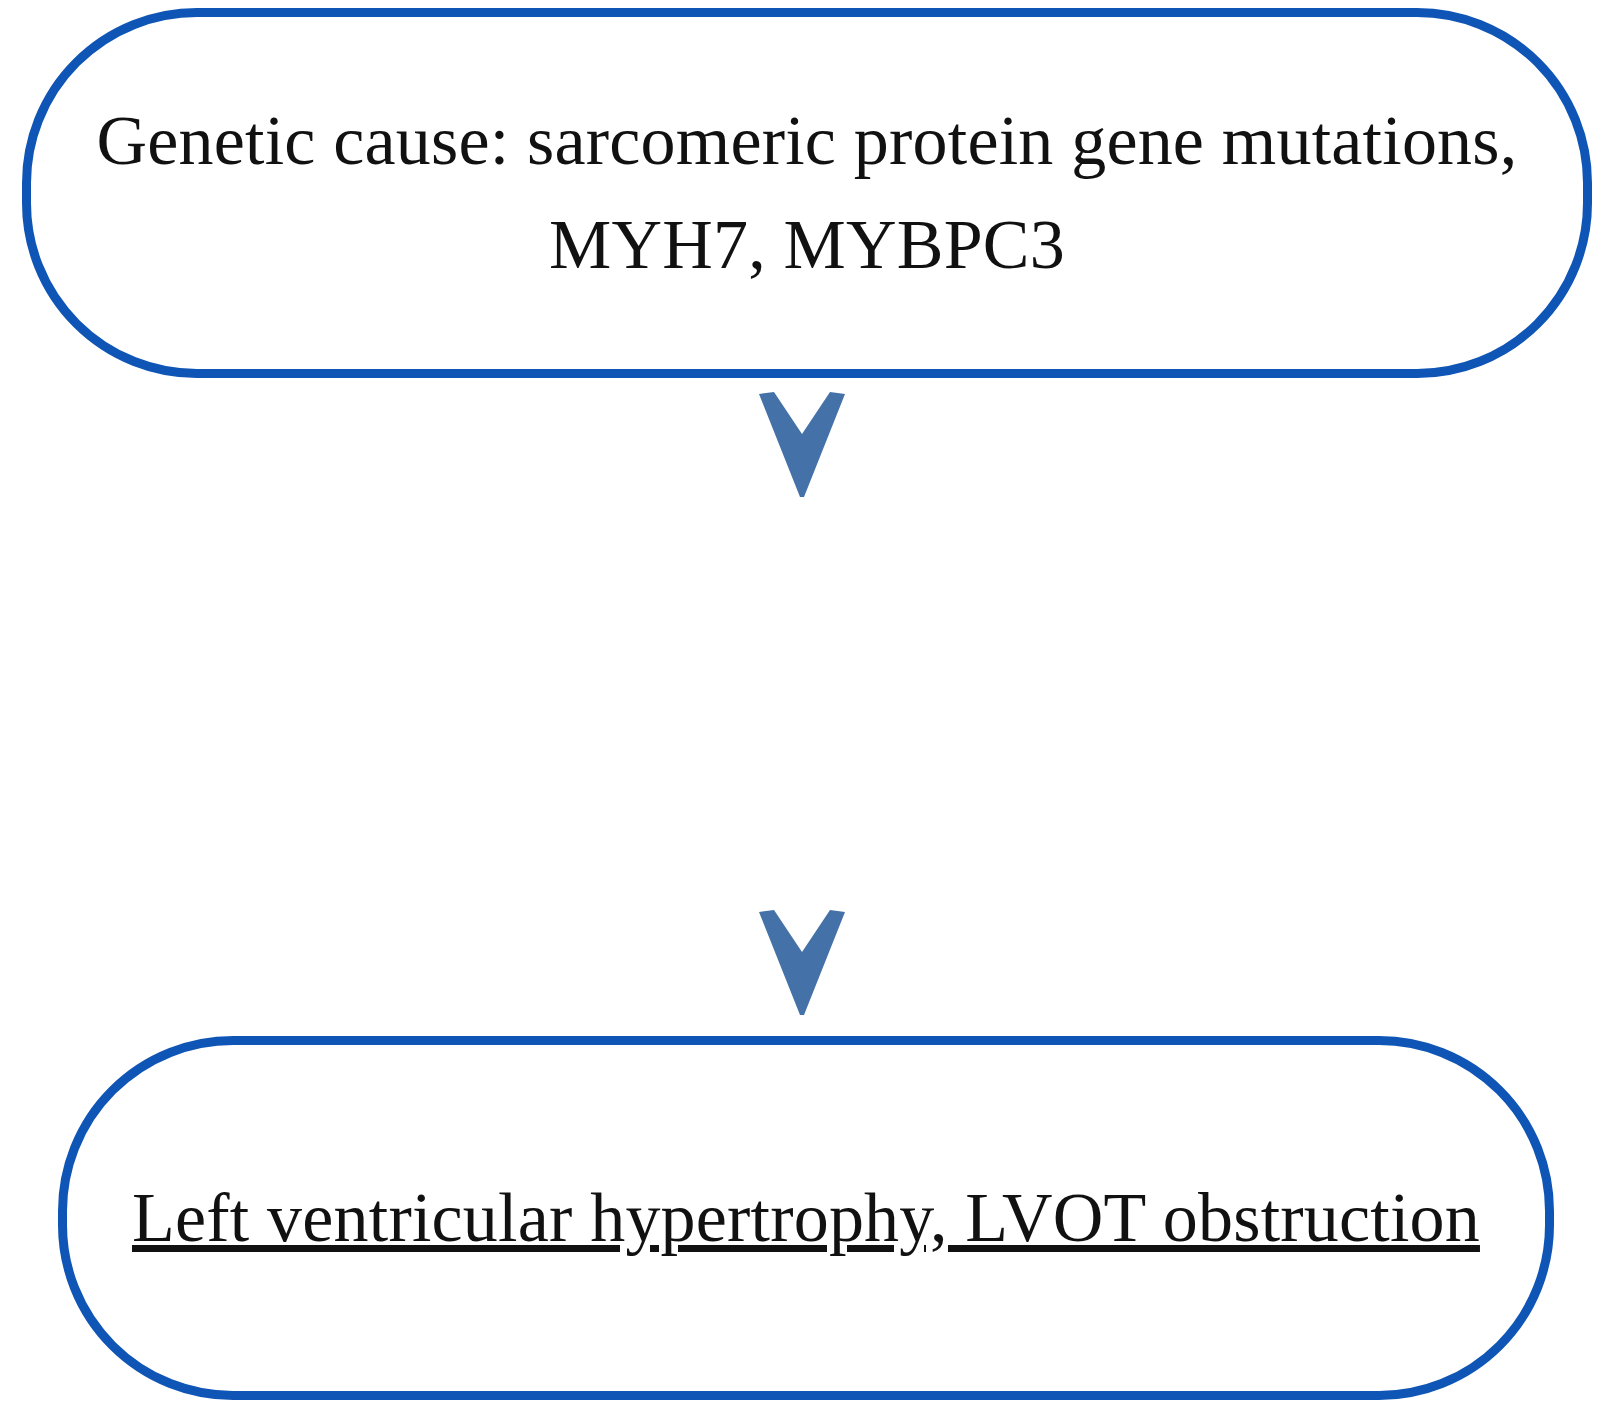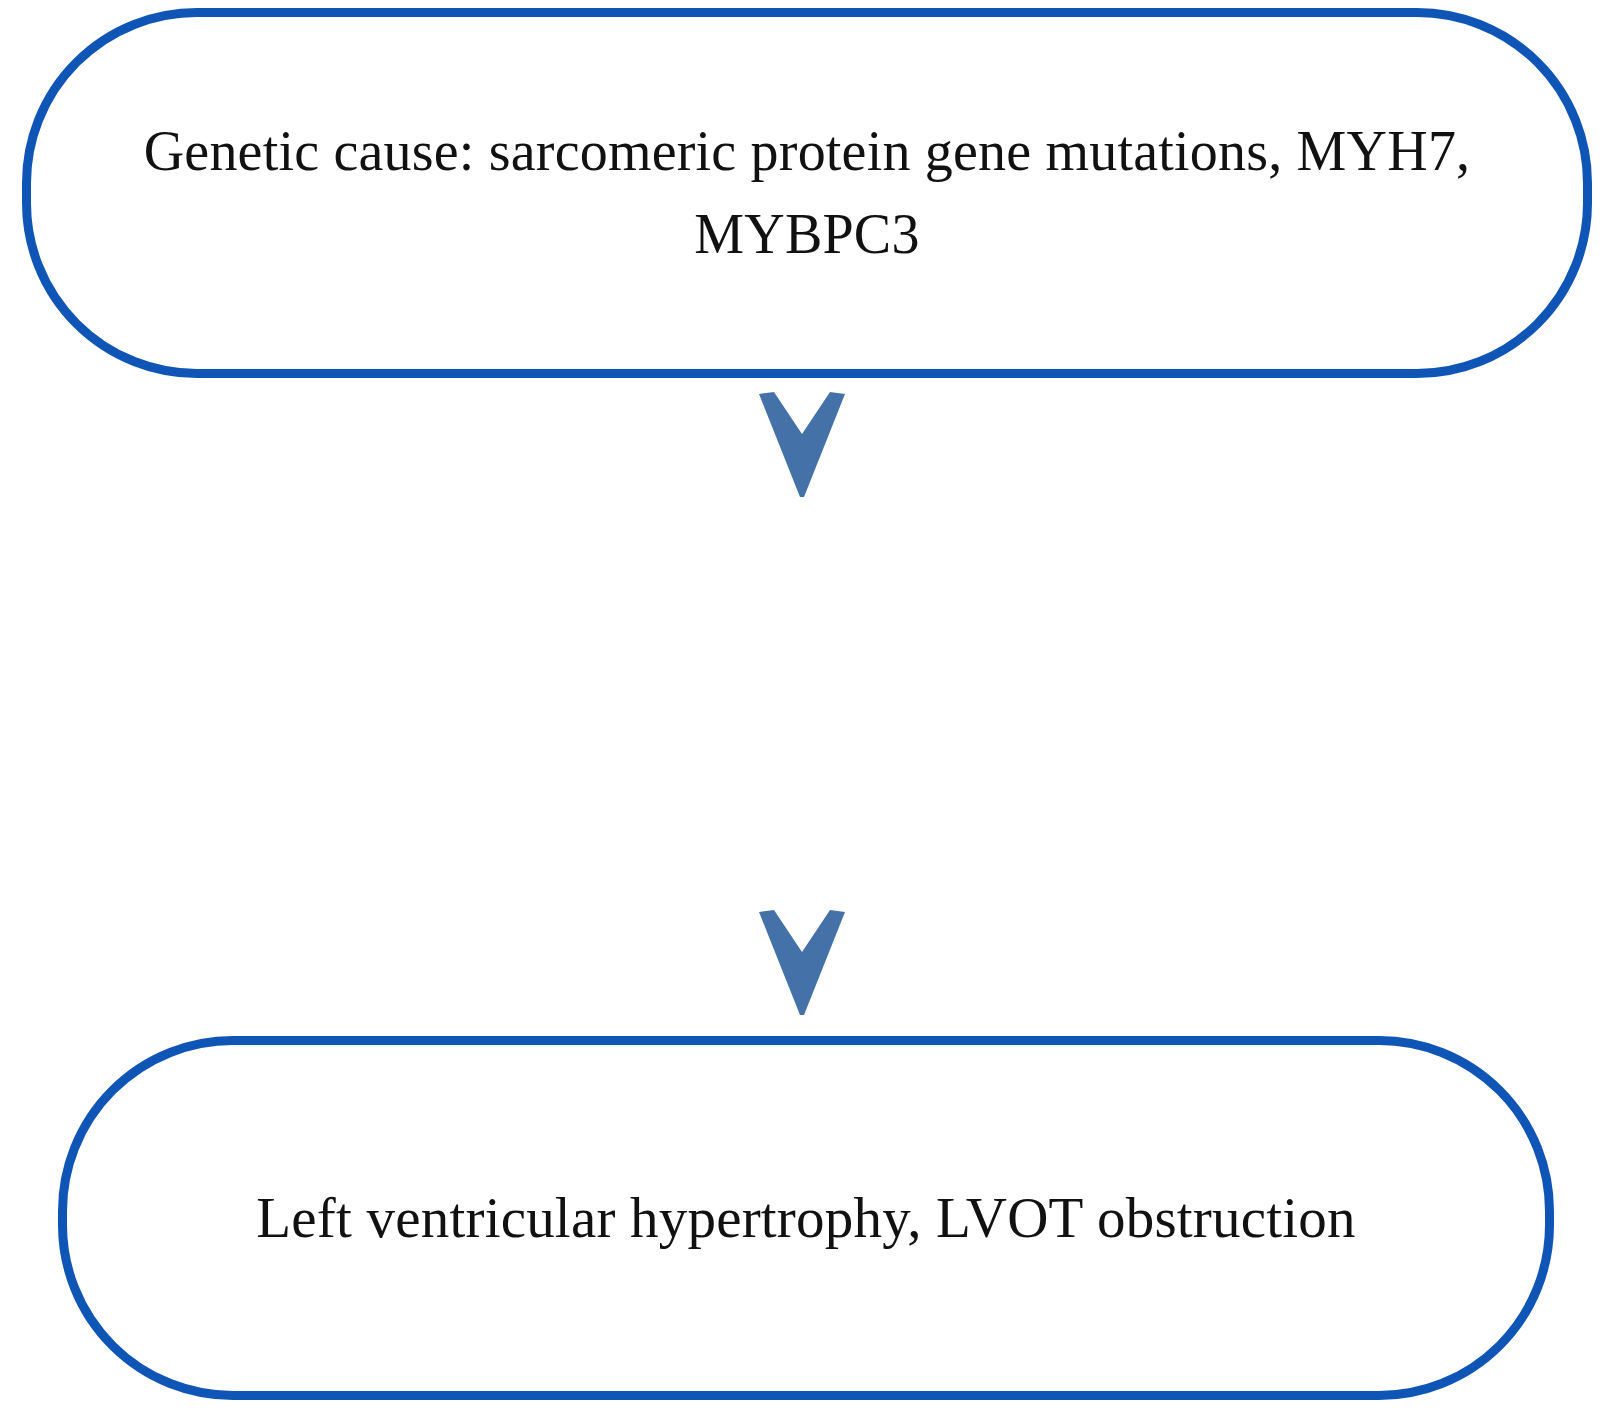--- a/index.html
+++ b/index.html
@@ -42,21 +42,21 @@
   
   #box-genetic-cause {
     left: 22px;
     top: 8px;
     width: 1570px;
     height: 370px;
     border: 9px solid #0f55b5;
     border-radius: 175px / 175px;
   }
   #box-genetic-cause .box-text {
-    font-size: 56px;
+    font-size: 70px;
     line-height: 1.48;
     padding: 0 60px;
   }
 
   
   #box-mechanism {
     left: 20px;
     top: 516px;
     width: 1568px;
     height: 358px;
@@ -72,23 +72,24 @@
   
   #box-outcome {
     left: 58px;
     top: 1036px;
     width: 1496px;
     height: 364px;
     border: 9px solid #0f55b5;
     border-radius: 175px / 175px;
   }
   #box-outcome .box-text {
-    font-size: 57px;
+    font-size: 70px;
     line-height: 1.48;
     padding: 0 60px;
+    text-decoration: underline;
   }
 
   
   .flow-arrow {
     position: absolute;
     width: 100px;
     height: 110px;
   }
   #arrow-1 { left: 752px; top: 390px; }
   #arrow-2 { left: 752px; top: 908px; }

